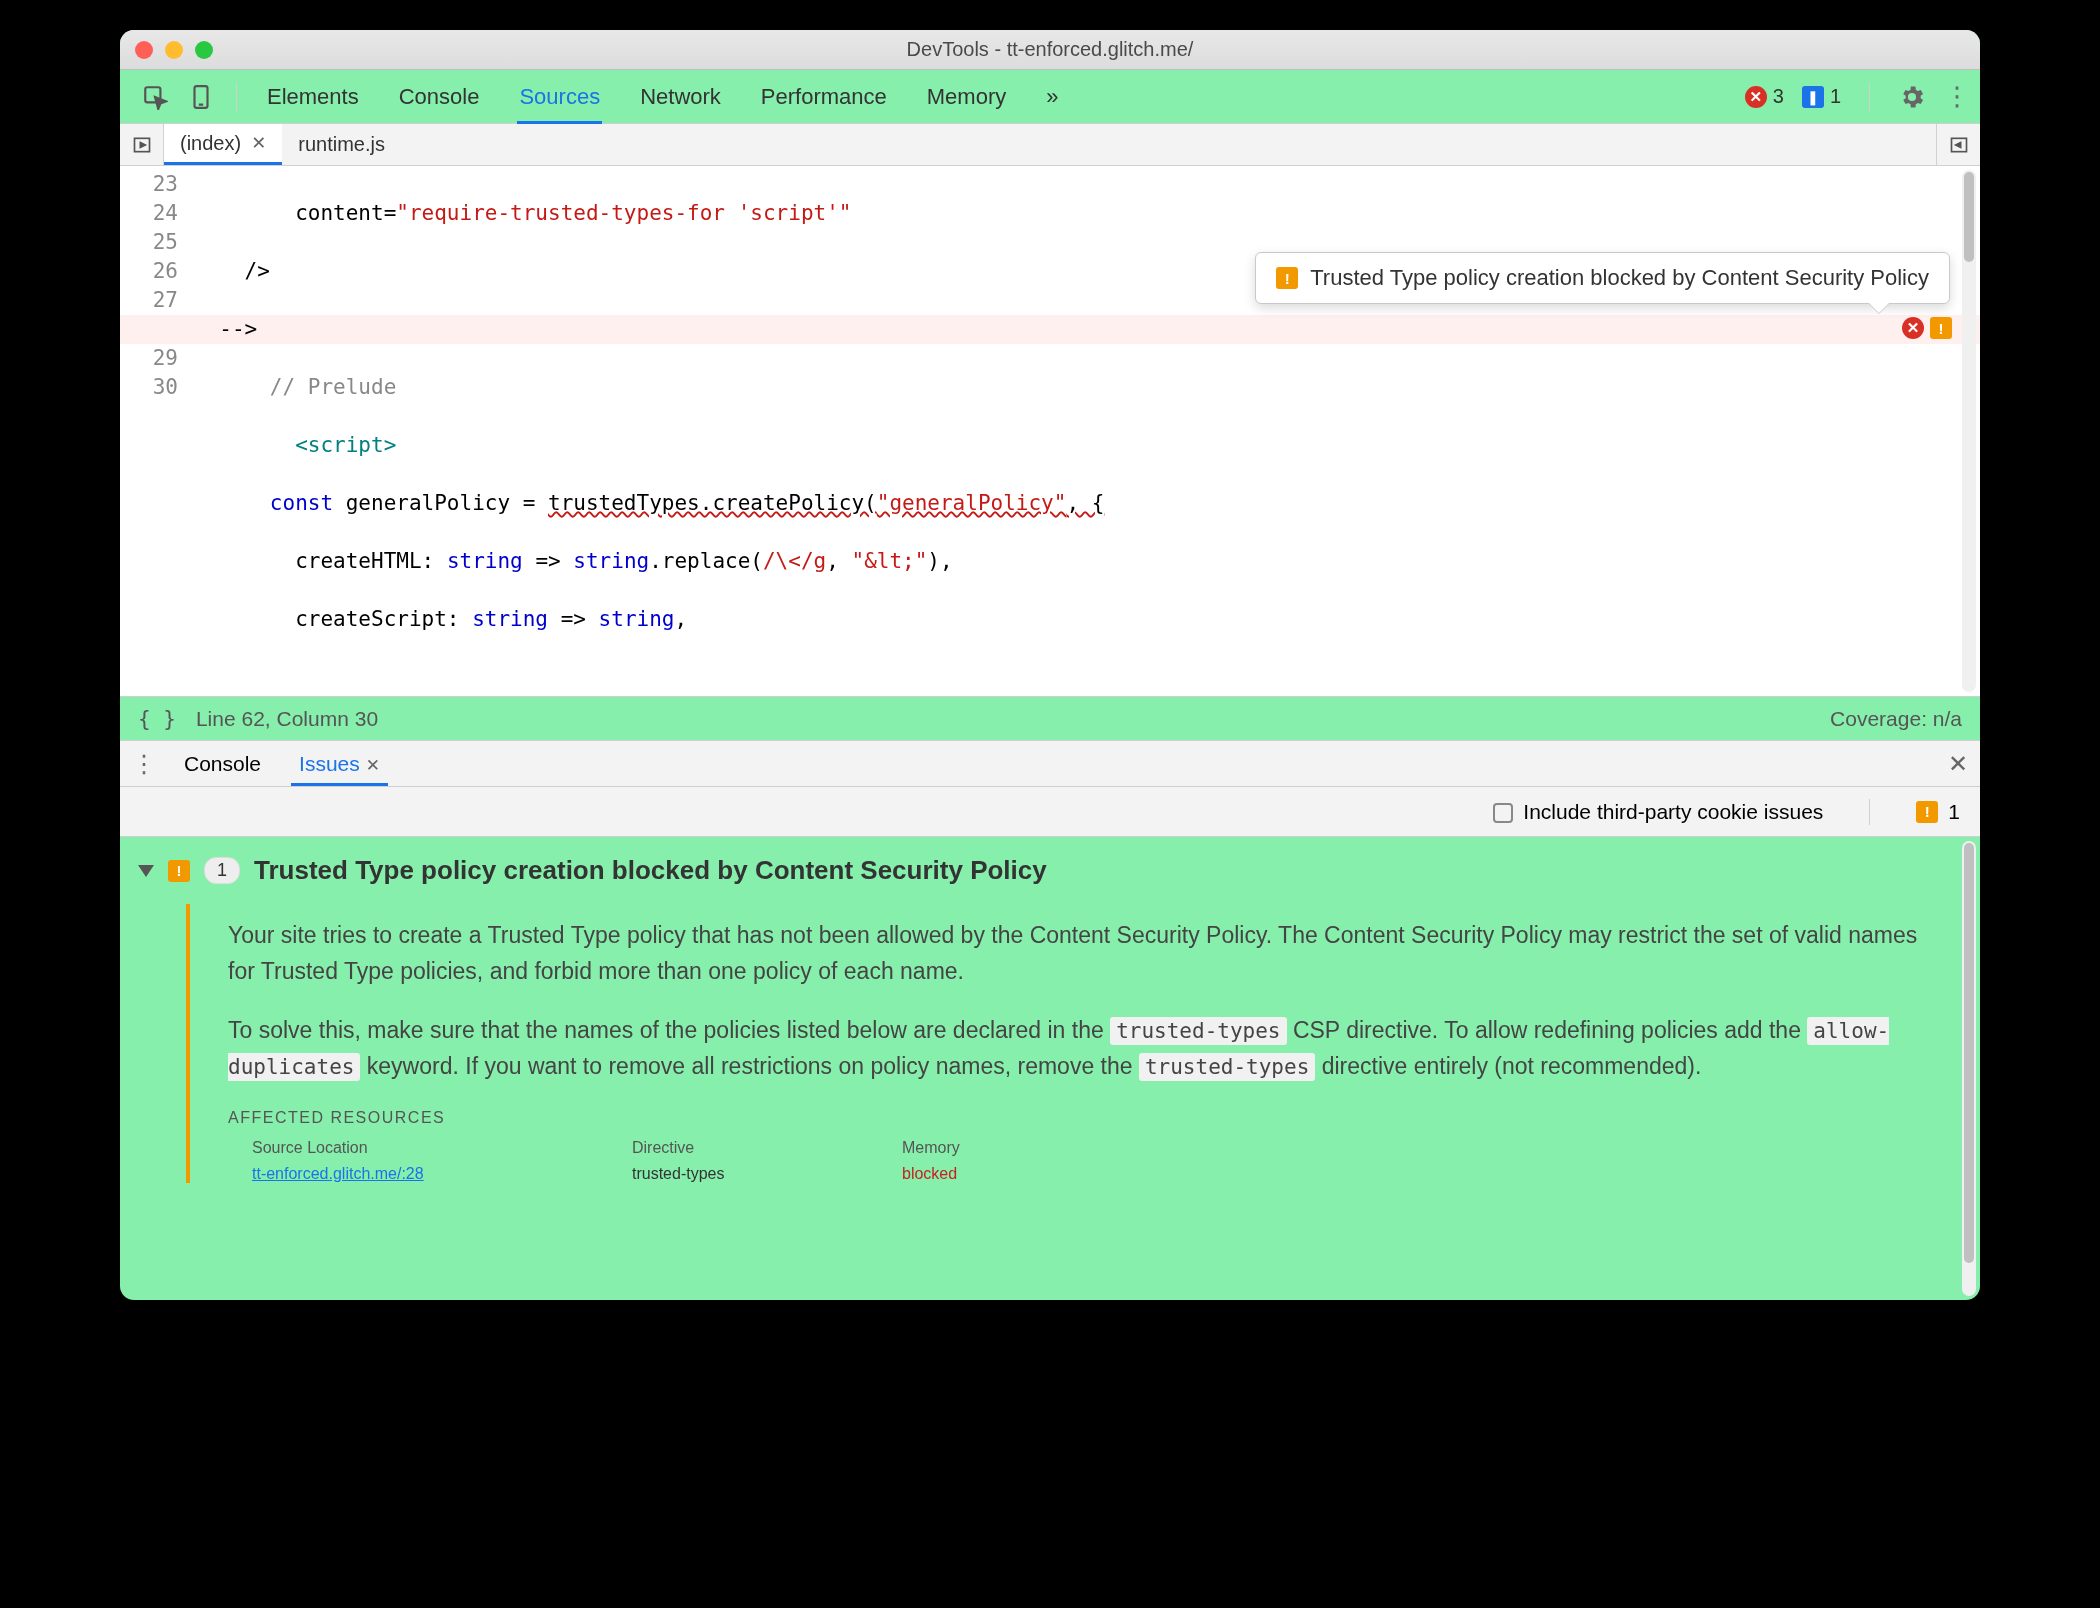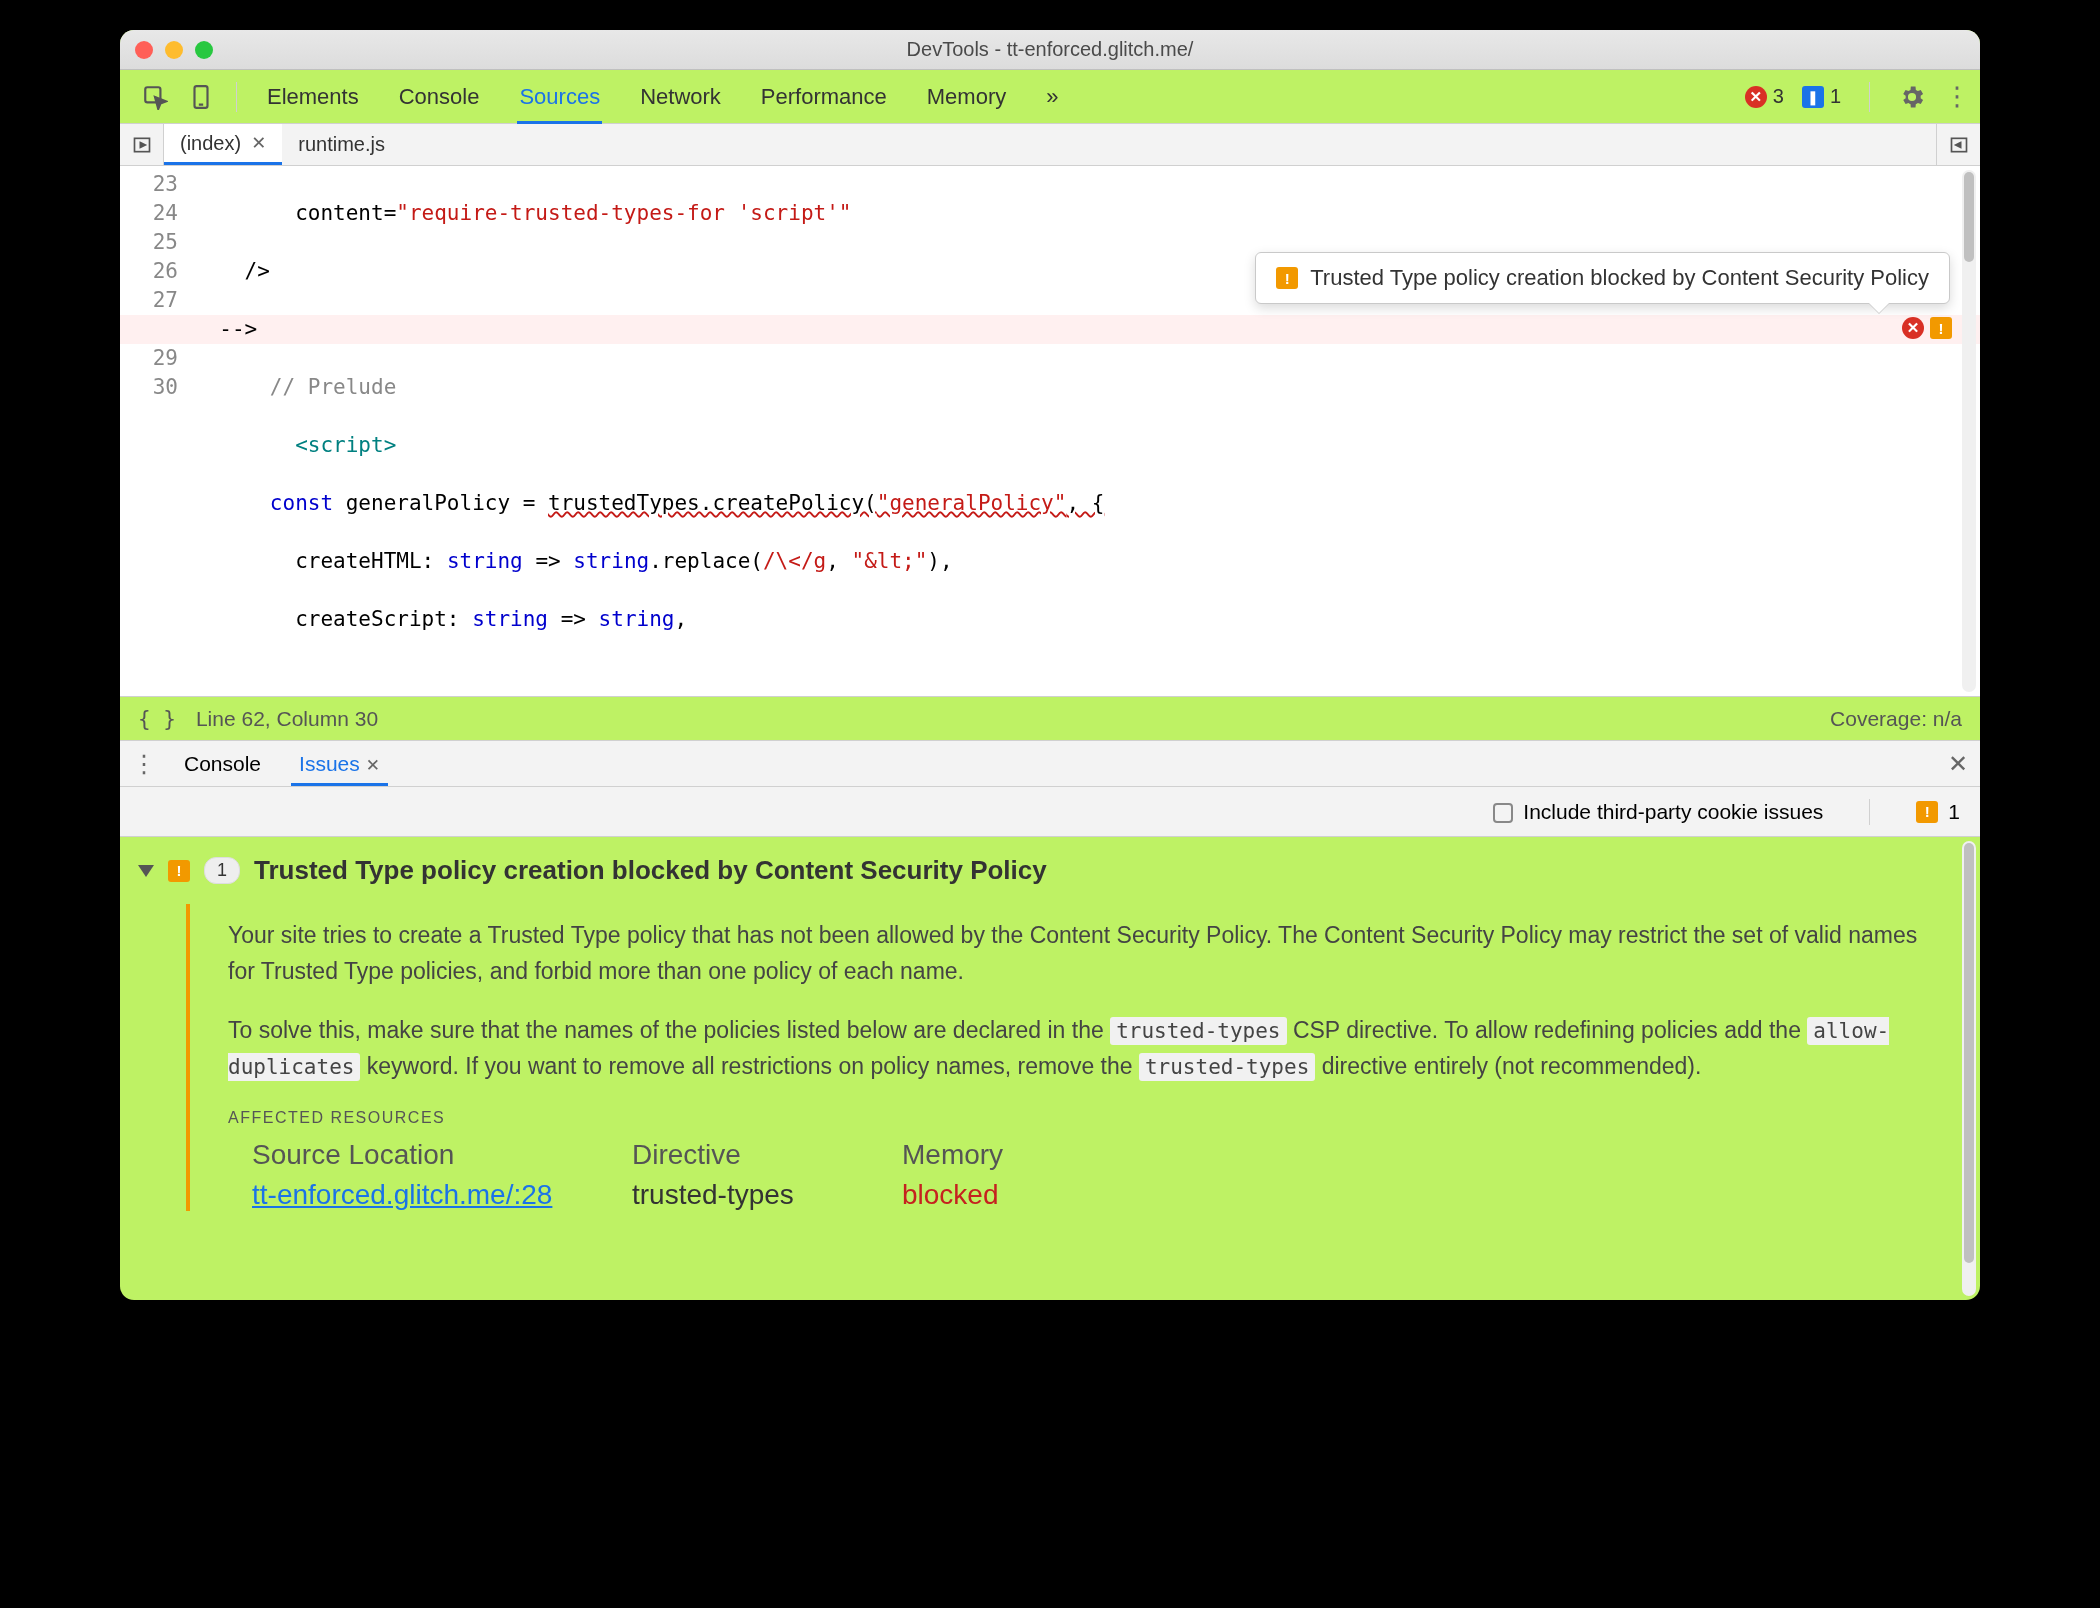--- a/index.html
+++ b/index.html
@@ -10,21 +10,21 @@
     width: 2100px;
     height: 1608px;
     display: flex;
     align-items: flex-start;
     justify-content: center;
     padding-top: 30px;
   }
   .window {
     width: 1860px;
     height: 1270px;
-    background: #bef264;
+    background: #86efac;
     border-radius: 14px;
     box-shadow: 0 30px 80px rgba(0,0,0,.5);
     overflow: hidden;
     display: flex;
     flex-direction: column;
   }
   
   .titlebar {
     height: 40px;
     background: linear-gradient(#e8e8e8,#dcdcdc);
@@ -110,21 +110,21 @@
   .issues-body{flex:1;overflow:auto;position:relative;padding:18px 30px 0 18px;font-size:22px;color:#333;}
   .issue-row{display:flex;align-items:center;gap:14px;margin-bottom:18px;}
   .tri{width:0;height:0;border-left:8px solid transparent;border-right:8px solid transparent;border-top:12px solid #555;}
   .count-pill{background:#eee;border:1px solid #ddd;border-radius:12px;padding:2px 12px;font-size:18px;}
   .issue-title{font-size:26px;font-weight:700;}
   .issue-detail{border-left:4px solid #f29900;margin-left:48px;padding:14px 0 0 38px;}
   .issue-detail p{font-size:23px;line-height:1.55;color:#444;margin-bottom:24px;}
   code.inline{font-family:Menlo,monospace;background:#f1f1f1;padding:2px 6px;border-radius:3px;font-size:21px;}
   .aff-h{font-size:16px;letter-spacing:1.5px;color:#555;margin:18px 0 12px;}
   .dir-row{display:flex;align-items:center;gap:10px;font-size:22px;margin-bottom:14px;}
-  .table{display:grid;grid-template-columns:360px 250px 200px;column-gap:20px;font-size:28px;margin-left:24px;}
+  .table{display:grid;grid-template-columns:360px 250px 200px;column-gap:20px;font-size:16px;margin-left:24px;}
   .th{color:#555;padding-bottom:8px;}
   .link{color:#1a73e8;text-decoration:underline;cursor:pointer;}
   .blocked{color:#c5221f;}
   .iscroll{position:absolute;right:4px;top:4px;bottom:4px;width:14px;background:#f0f0f0;border-radius:7px;}
   .ithumb{position:absolute;left:2px;right:2px;top:2px;height:420px;background:#c0c0c0;border-radius:5px;}
   svg{display:block;}
 </style>
 </head>
 <body>
 

